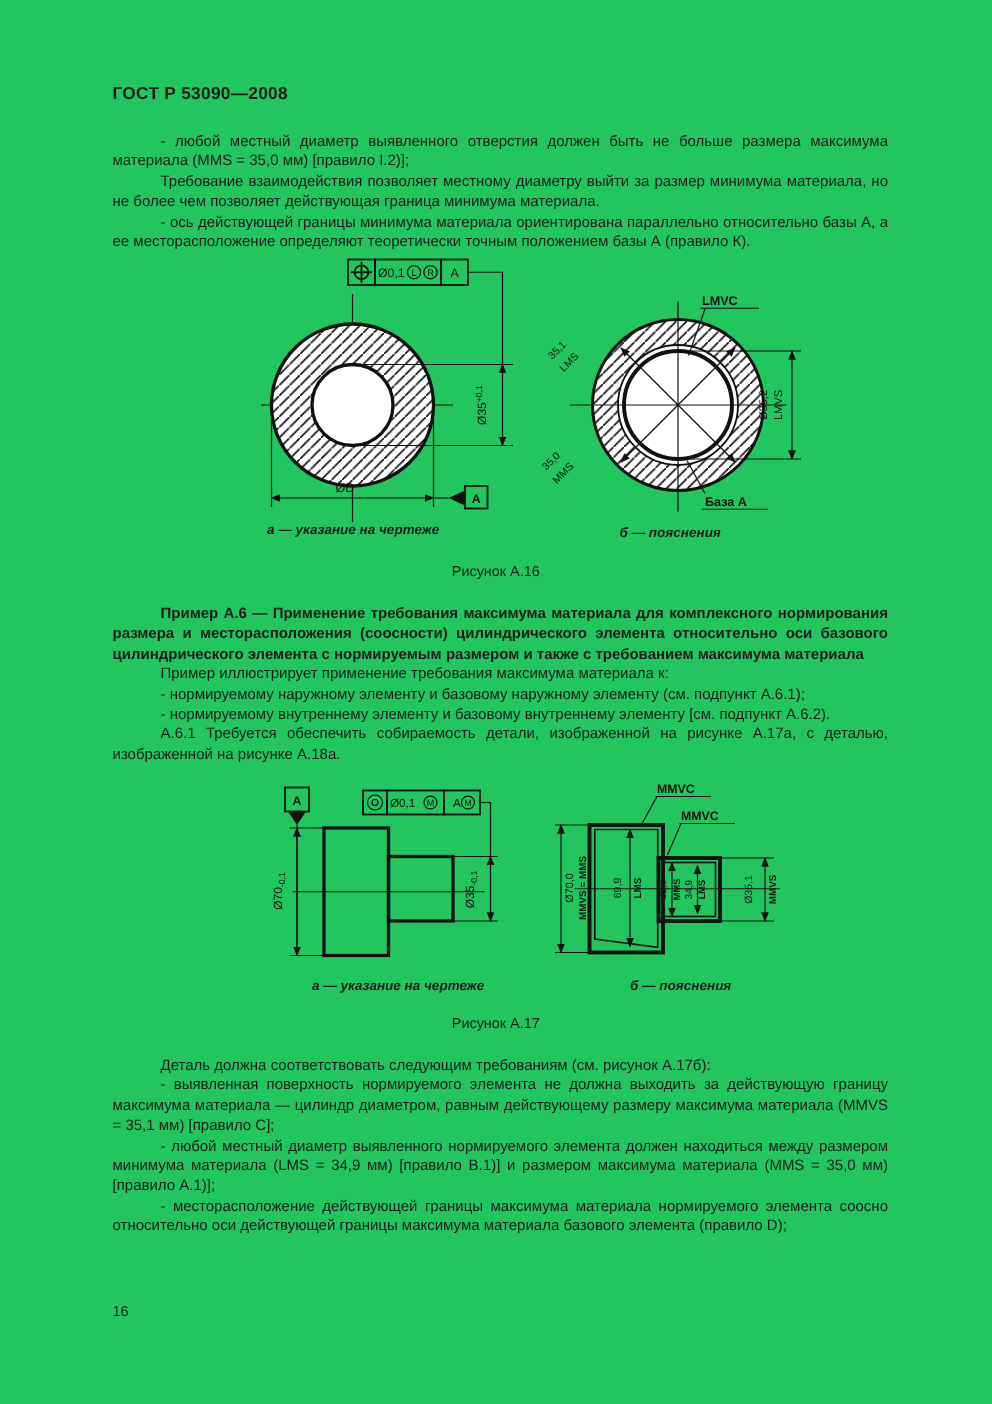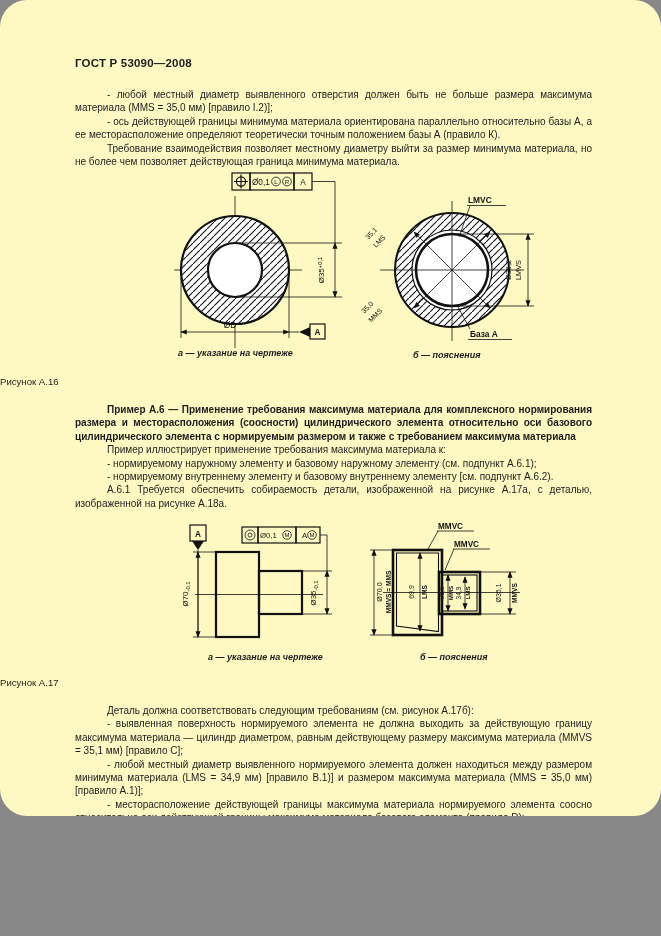--- a/index.html
+++ b/index.html
@@ -1,30 +1,29 @@
 <!DOCTYPE html>
 <html><head>
 <meta charset="utf-8">
 <style>
   html,body{margin:0;padding:0;background:#888;}
   .page{
-    position:relative;width:661px;height:816px;background:#fef9c3;
+    position:relative;width:661px;height:936px;background:#22c55e;
     font-family:"Liberation Sans",sans-serif;color:#1c1c1c;overflow:hidden;
     margin:0 auto;
-    border-radius:27px;
   }
   .gost-header{position:absolute;left:75px;top:57px;font-size:11.5px;font-weight:bold;letter-spacing:.2px;}
   .textblock{position:absolute;left:75px;width:517px;font-size:10px;line-height:13.4px;text-align:justify;}
   .textblock p{margin:0;text-indent:32px;}
   .ex-title{font-weight:bold;}
   .figure{position:absolute;left:0;top:0;width:661px;}
   .fig16{top:166px;height:228px;}
   .fig17{top:520px;height:180px;}
   .subcap{position:absolute;font-size:9px;font-weight:bold;font-style:italic;white-space:nowrap;}
-  .figcap{position:absolute;left:0;right:0;text-align:left;font-size:9.6px;}
+  .figcap{position:absolute;left:0;right:0;text-align:center;font-size:9.6px;}
   .pagenum{position:absolute;left:75px;top:869px;font-size:9.6px;}
   svg{position:absolute;overflow:visible;}
   svg text{font-family:"Liberation Sans",sans-serif;fill:#111;}
   .thick{stroke:#111;stroke-width:2.2;fill:none;}
   .thin{stroke:#111;stroke-width:0.8;fill:none;}
   .med{stroke:#111;stroke-width:1.2;fill:none;}
 </style>
 </head>
 <body>
 
@@ -39,22 +38,22 @@
       <marker id="arr" viewBox="0 0 10 10" refX="9" refY="5" markerWidth="8" markerHeight="8" orient="auto-start-reverse">
         <path d="M0,1 L10,5 L0,9 z" fill="#111"></path>
       </marker>
     </defs>
   </svg>
 
   <div class="gost-header">ГОСТ Р 53090—2008</div>
 
   <div class="textblock" style="top:88px">
     <p>- любой местный диаметр выявленного отверстия должен быть не больше размера максимума материала (MMS = 35,0 мм) [правило I.2)];</p>
+    <p>Требование взаимодействия позволяет местному диаметру выйти за размер минимума материала, но не более чем позволяет действующая граница минимума материала.</p>
     <p>- ось действующей границы минимума материала ориентирована параллельно относительно базы А, а ее месторасположение определяют теоретически точным положением базы А (правило К).</p>
-    <p>Требование взаимодействия позволяет местному диаметру выйти за размер минимума материала, но не более чем позволяет действующая граница минимума материала.</p>
   </div>
 
   <div class="figure fig16">
 
     <svg style="left:172px;top:0" width="175" height="198" viewBox="0 0 175 198">
 
       <line class="thin" x1="2" y1="104" x2="130" y2="104"></line>
       <line class="thin" x1="63" y1="30" x2="63" y2="182"></line>
 
       <circle cx="63" cy="104" r="54" fill="url(#hatch)" stroke="#111" stroke-width="2.2"></circle>

